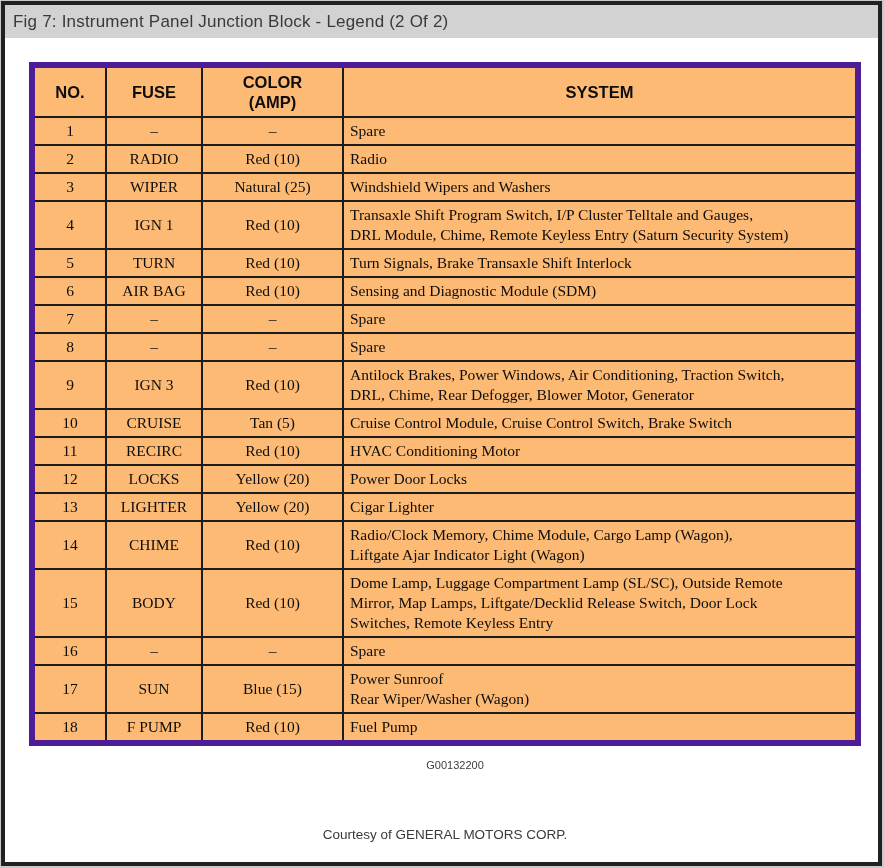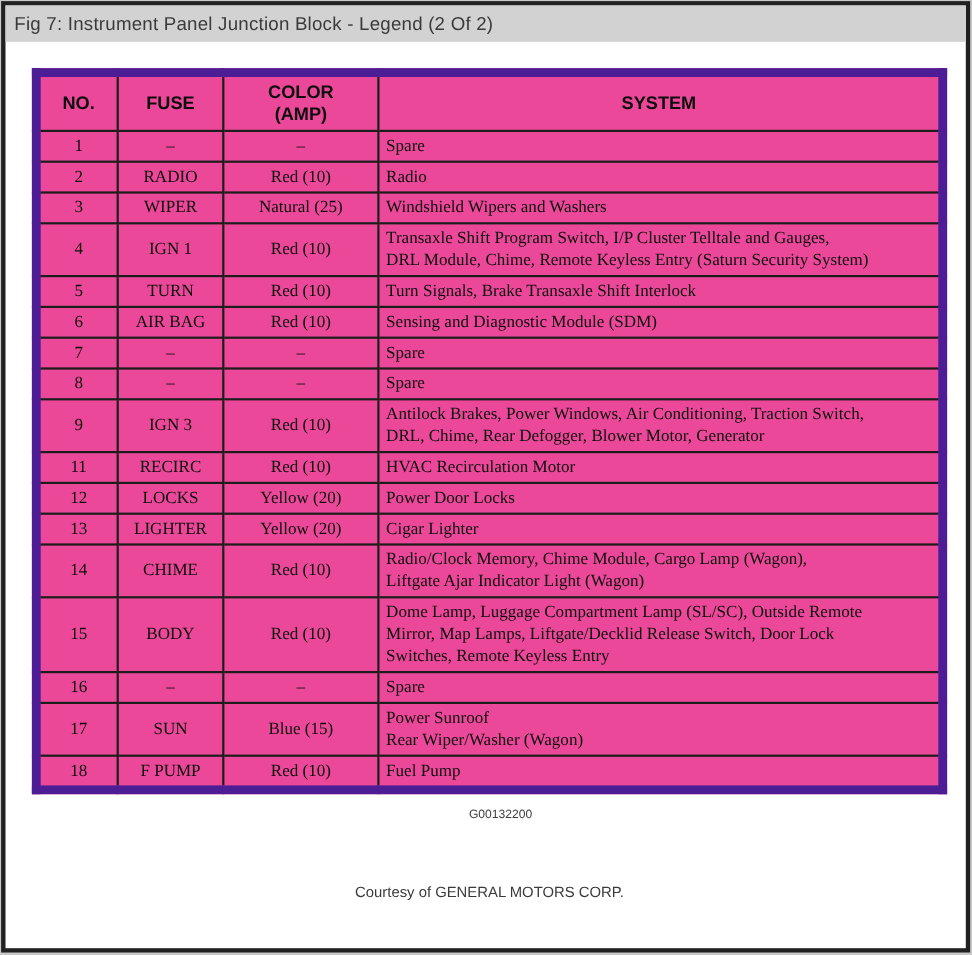--- a/index.html
+++ b/index.html
@@ -35,22 +35,22 @@
     letter-spacing: 0.2px;
     white-space: nowrap;
   }
   .content {
     padding: 24px 0 0 24px;
   }
   table.fuse-table {
     border-collapse: collapse;
     table-layout: fixed;
     width: 832px;
-    background: #ec4899;
-    border: 8px solid #4c1d95;
+    background: #fdba74;
+    border: 6px solid #4c1d95;
     padding-left: 32px;
   }
   table.fuse-table th,
   table.fuse-table td {
     border: 2px solid #1c1c1c;
     color: #0d0d0d;
     vertical-align: middle;
     box-sizing: border-box;
   }
   col.c-no    { width: 74px;  }
@@ -176,24 +176,30 @@
               <td class="col-system">Spare</td>
             </tr>
             <tr>
               <td class="col-no">9</td>
               <td class="col-fuse">IGN 3</td>
               <td class="col-color">Red (10)</td>
               <td class="col-system">Antilock Brakes, Power Windows, Air Conditioning, Traction Switch,
 DRL, Chime, Rear Defogger, Blower Motor, Generator</td>
             </tr>
             <tr>
+              <td class="col-no">10</td>
+              <td class="col-fuse">CRUISE</td>
+              <td class="col-color">Tan (5)</td>
+              <td class="col-system">Cruise Control Module, Cruise Control Switch, Brake Switch</td>
+            </tr>
+            <tr>
               <td class="col-no">11</td>
               <td class="col-fuse">RECIRC</td>
               <td class="col-color">Red (10)</td>
-              <td class="col-system">HVAC Recirculation Motor</td>
+              <td class="col-system">HVAC Conditioning Motor</td>
             </tr>
             <tr>
               <td class="col-no">12</td>
               <td class="col-fuse">LOCKS</td>
               <td class="col-color">Yellow (20)</td>
               <td class="col-system">Power Door Locks</td>
             </tr>
             <tr>
               <td class="col-no">13</td>
               <td class="col-fuse">LIGHTER</td>

